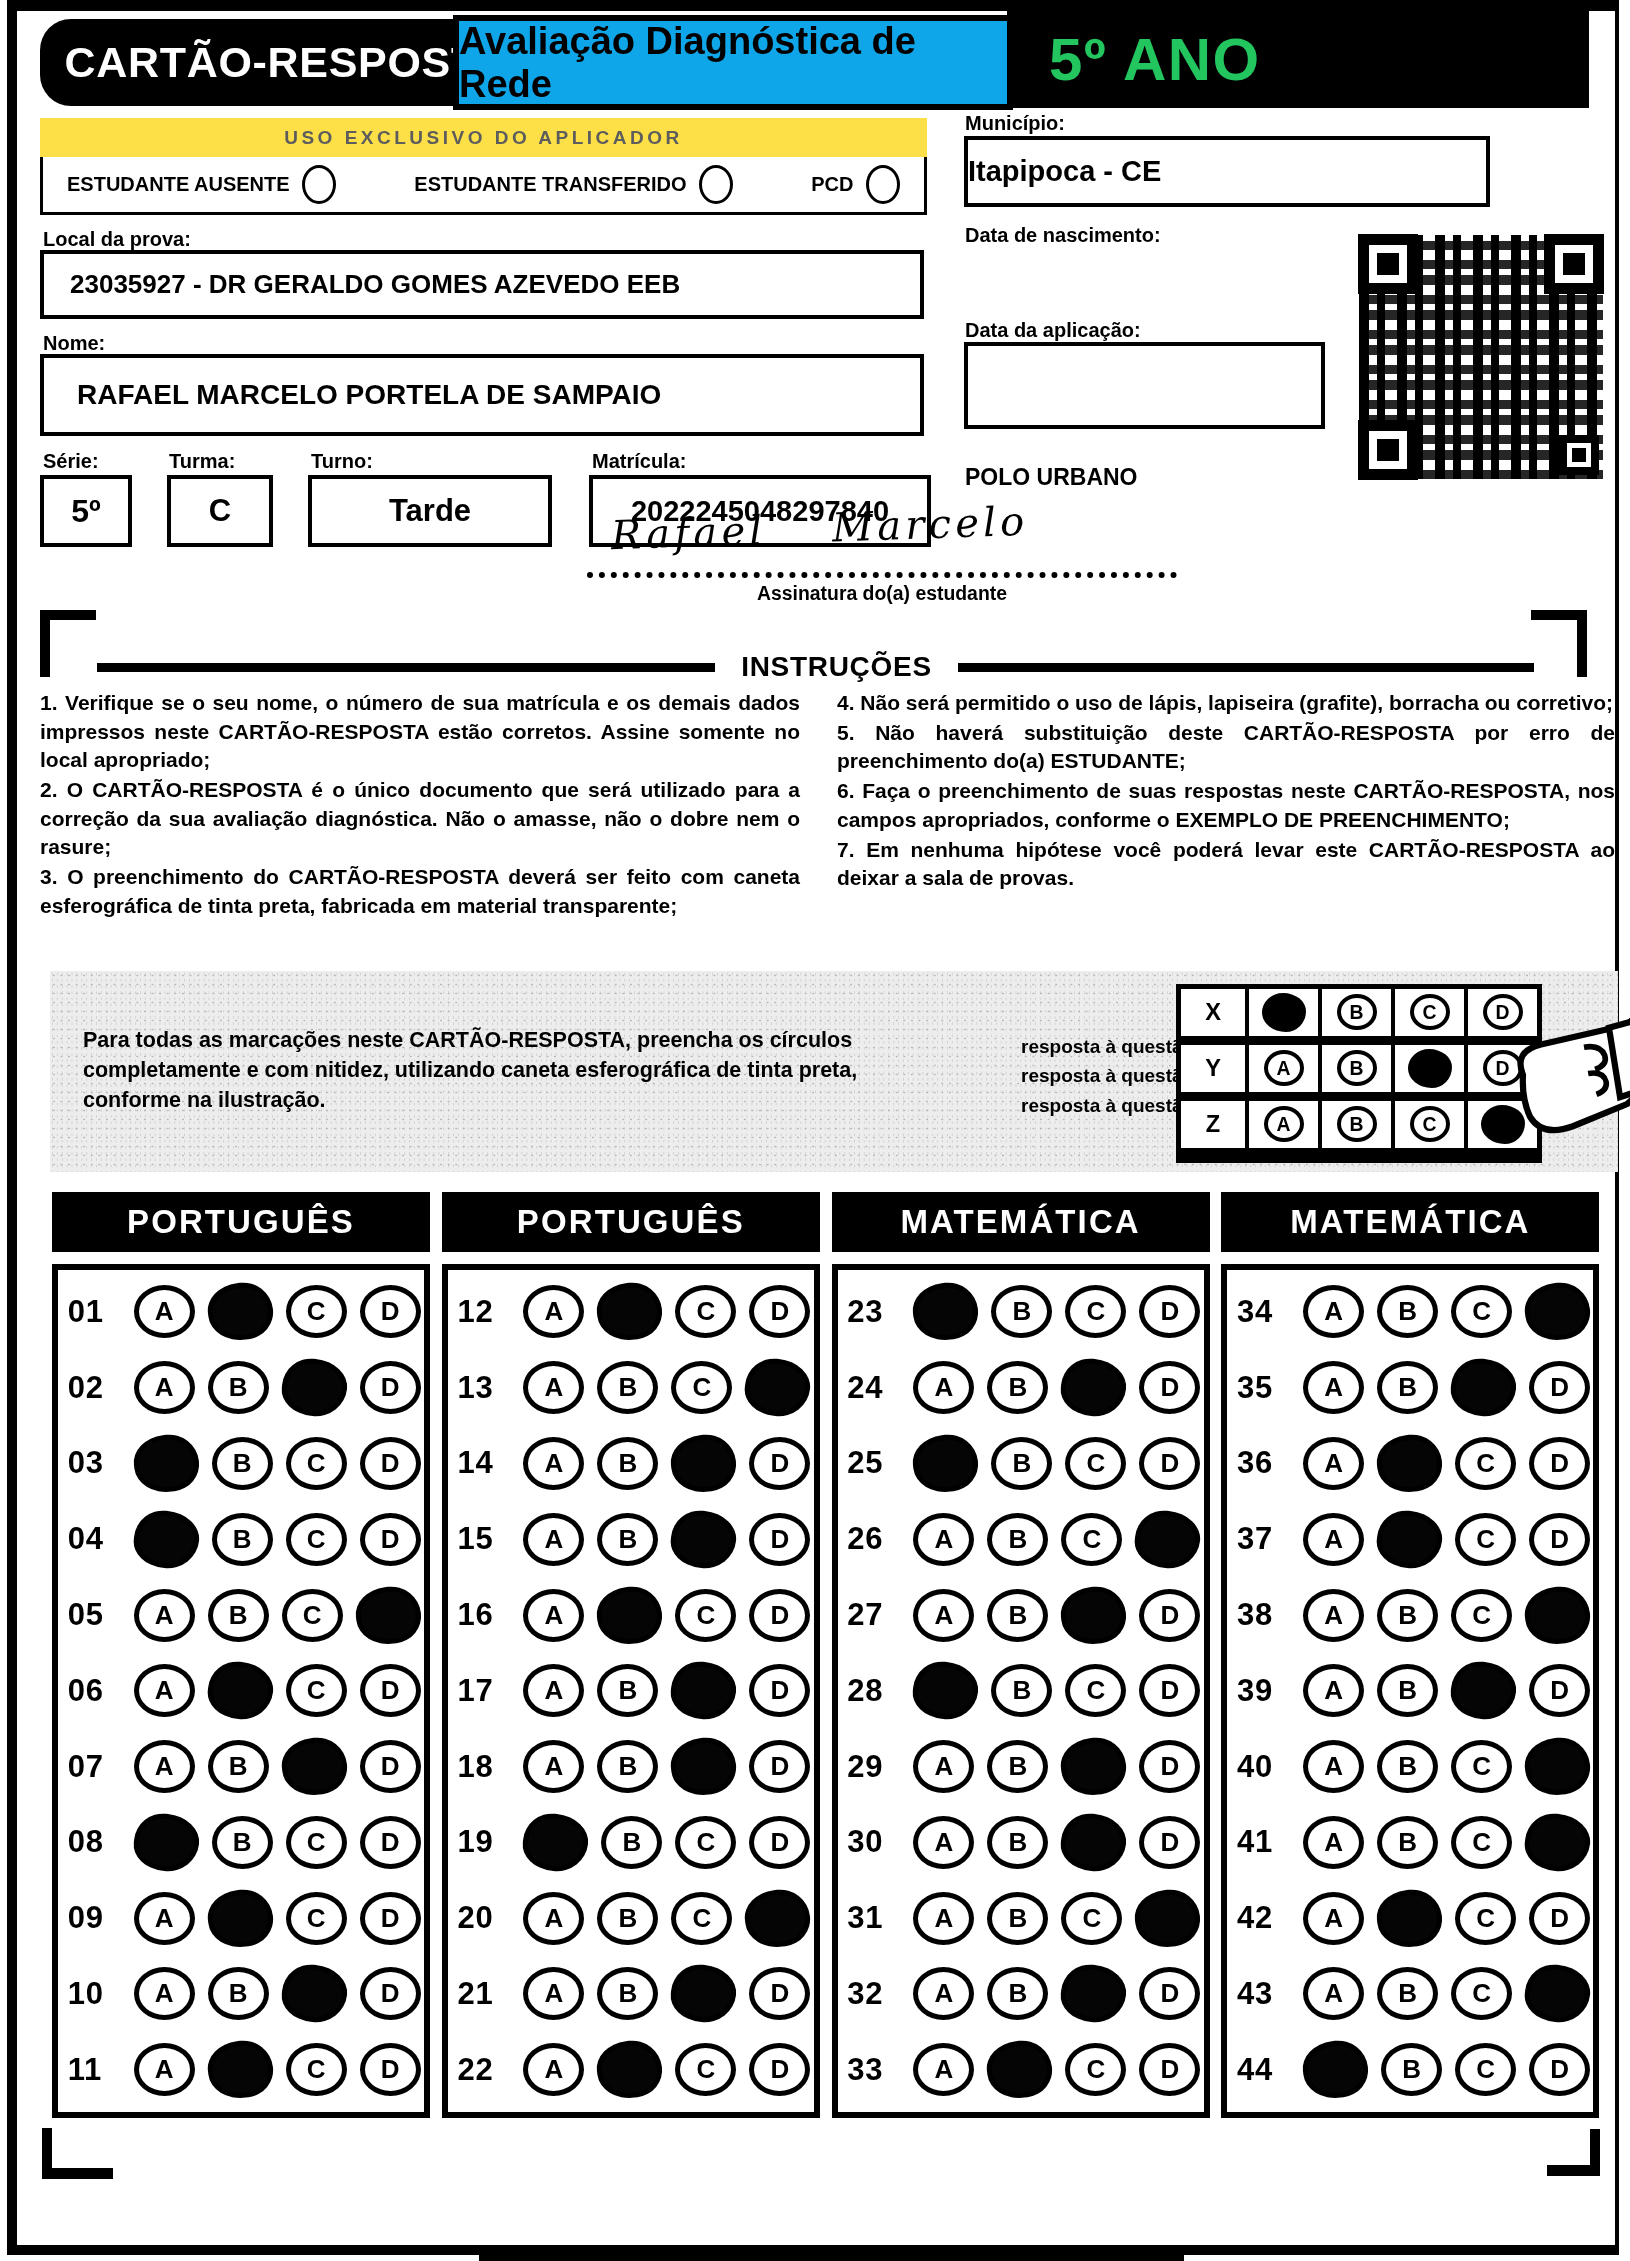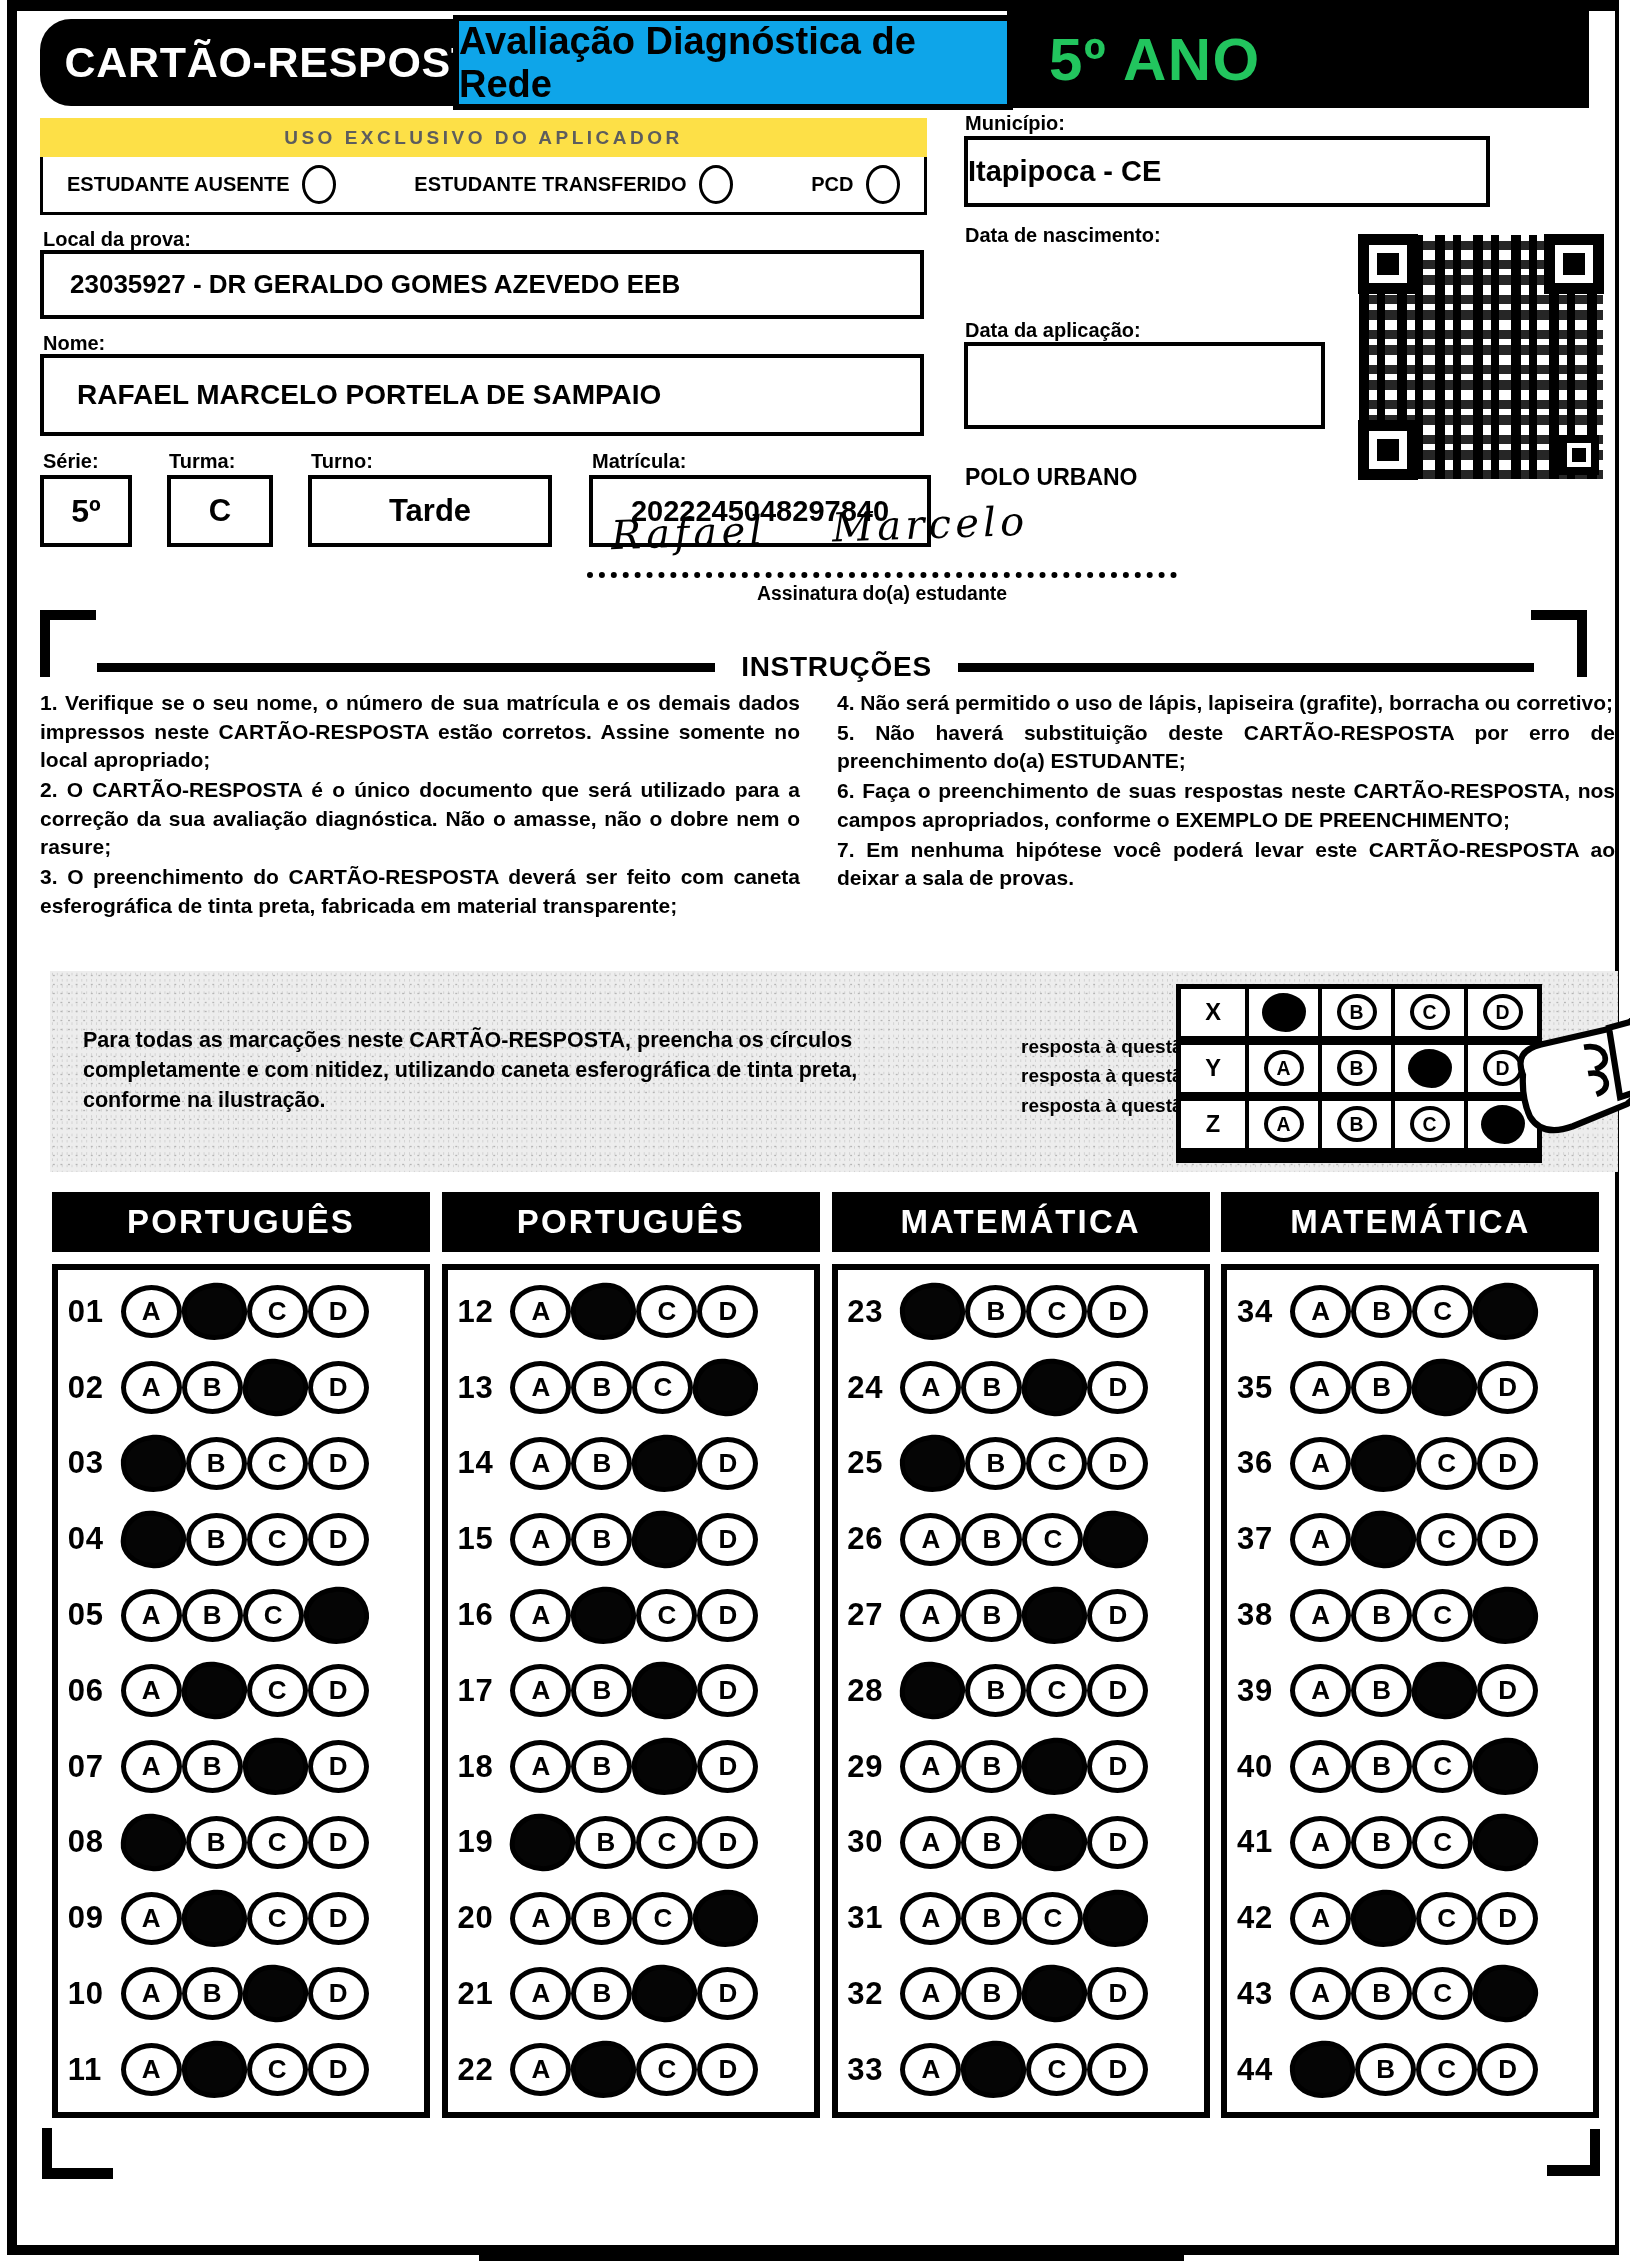--- a/index.html
+++ b/index.html
@@ -88,21 +88,21 @@
 
   .hand{position:absolute;left:1430px;top:-7px;}
 
   
   .answers{position:absolute;left:52px;top:1179px;width:1550px;display:flex;gap:11.8px;}
   .acol{width:378px;flex:none;margin-top:13px;}
   .ahead{height:60px;background:#000;color:#fff;display:flex;align-items:center;justify-content:center;
          font-size:33px;font-weight:bold;letter-spacing:2.1px;}
   .abox{margin-top:11.8px;height:854px;border:6.2px solid #000;box-sizing:border-box;
         display:flex;flex-direction:column;justify-content:space-around;padding:4.2px 0 4.2px 9.7px;}
-  .arow{display:flex;align-items:center;gap:0;}
+  .arow{display:flex;align-items:center;gap:13px;}
   .qnum{width:53px;font-size:31px;font-weight:bold;flex:none;letter-spacing:0.7px;}
   .bub{width:61px;height:53px;border:5.6px solid #000;border-radius:50%;box-sizing:border-box;flex:none;
        display:flex;align-items:center;justify-content:center;font-size:26px;font-weight:bold;}
   .fill{background:#050505;border-radius:46% 54% 50% 50%/52% 48% 55% 45%;transform:rotate(6deg);
         width:65px;height:57px;}
   .arow:nth-child(odd) .fill{transform:rotate(-7deg);border-radius:52% 48% 45% 55%/48% 55% 50% 50%;}
 </style>
 </head>
 <body>
 

